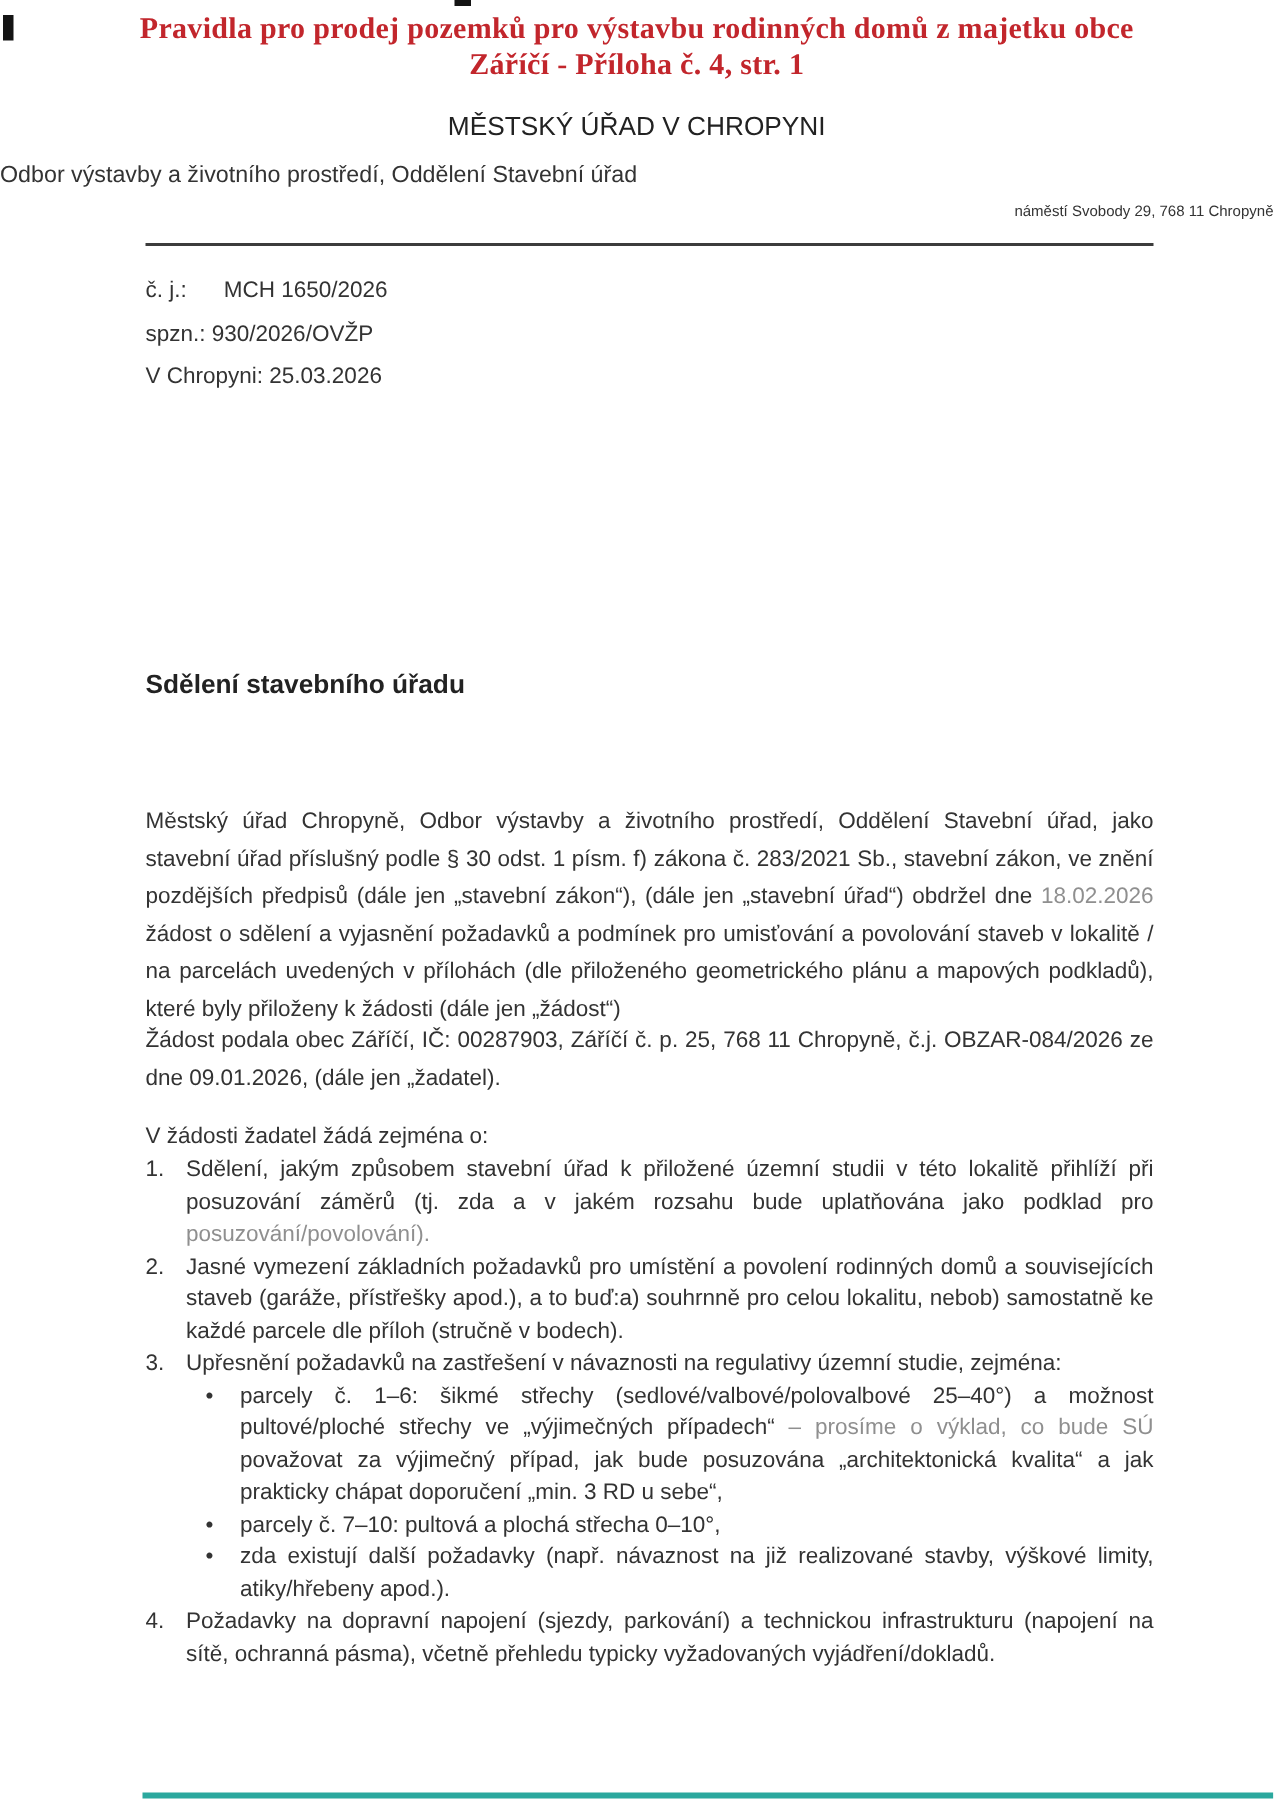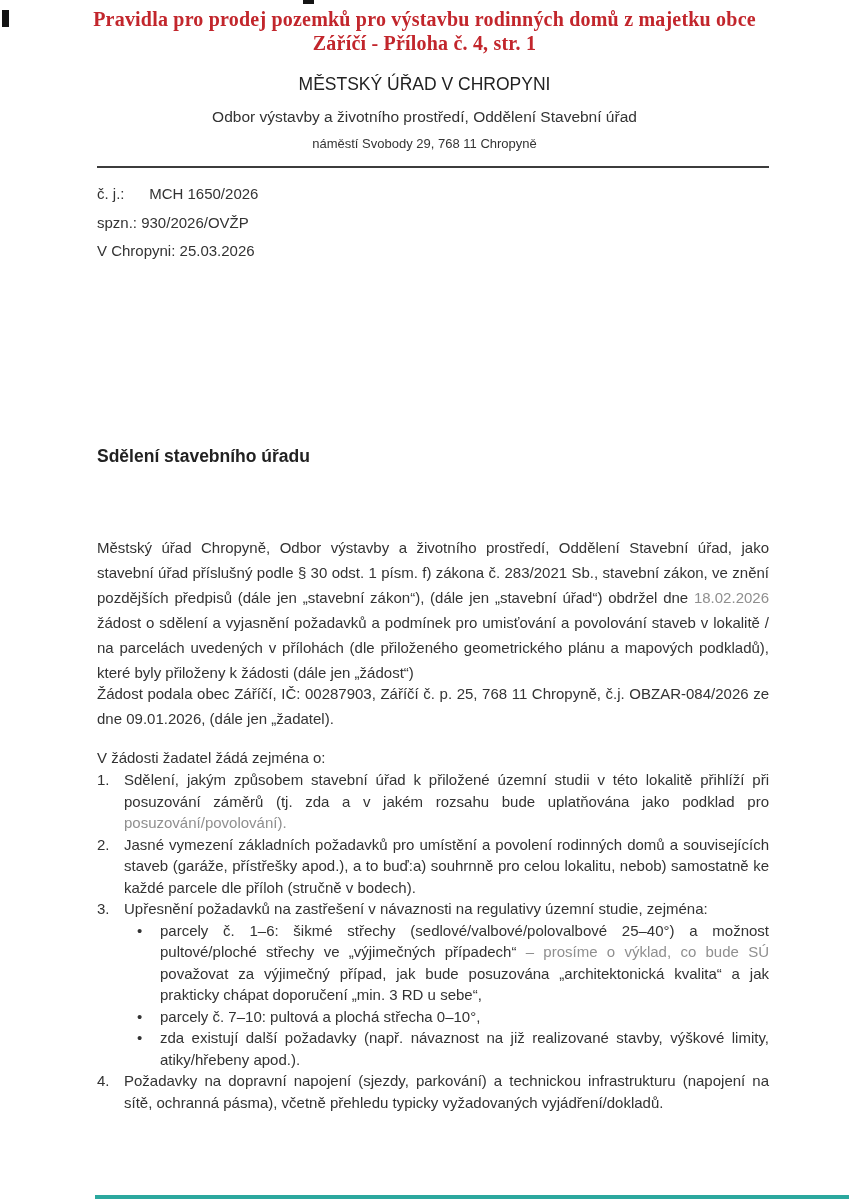--- a/index.html
+++ b/index.html
@@ -9,22 +9,22 @@
     color:var(--text,#333);overflow:hidden;
   }
   
   .doc-title{
     padding-top:7px;text-align:center;
     font-family:"Liberation Serif","DejaVu Serif",serif;
     font-weight:bold;font-size:20px;line-height:24px;
     color:var(--title-red,#c2262c);letter-spacing:.2px;
   }
   .office{margin-top:19px;text-align:center;font-weight:normal;font-size:17.5px;color:#222;}
-  .dept{margin-top:13px;text-align:center;font-size:15.5px;}
-  .addr{margin-top:10px;text-align:center;font-size:13px;}
+  .dept{margin-top:13px;text-align:left;font-size:15.5px;}
+  .addr{margin-top:10px;text-align:right;font-size:10px;}
   .rule{margin:15px 0 0 97px;width:672px;border-top:2px solid #3c3c3c;height:0;}
   
   .meta{position:absolute;left:97px;top:180px;font-size:15px;line-height:28.5px;}
   .ref-label{display:inline-block;min-width:48px;}
   
   .subject{position:absolute;left:97px;top:446px;margin:0;font-size:17.5px;font-weight:bold;color:#222;}
   
   .para{position:absolute;left:97px;width:672px;margin:0;font-size:15px;line-height:25px;text-align:justify;}
   #para1{top:535px;}
   #para2{top:681px;}

